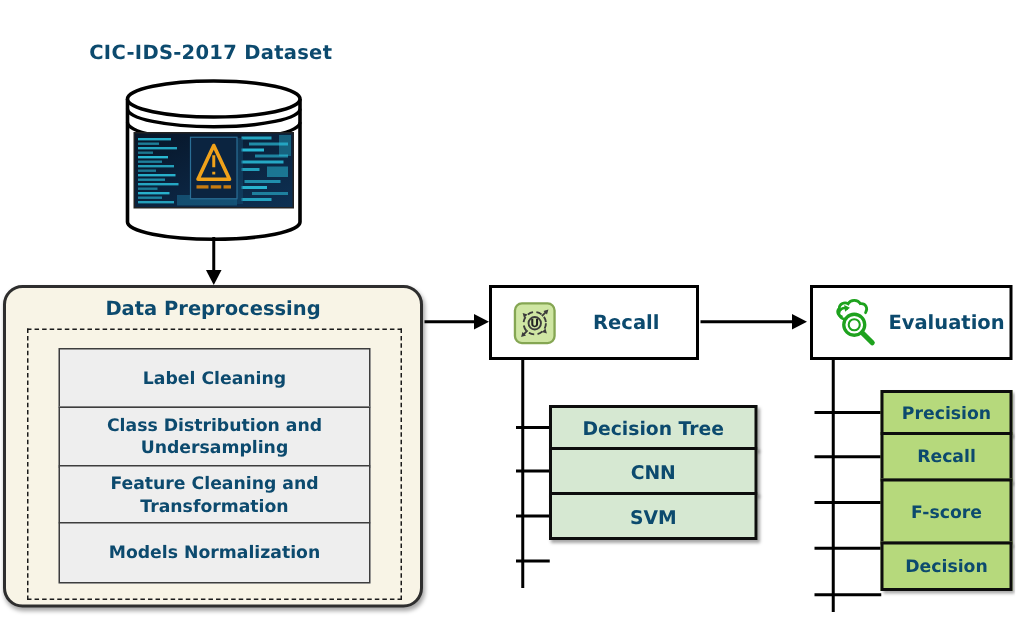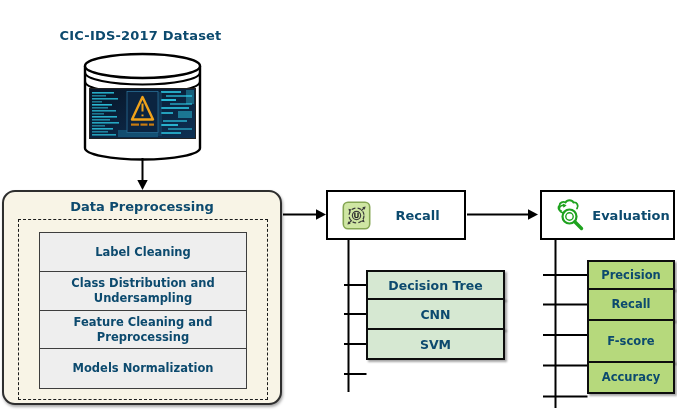--- a/index.html
+++ b/index.html
@@ -173,21 +173,21 @@
   </svg>
 
   <div class="abs dataset-title">CIC-IDS-2017 Dataset</div>
 
   <div class="abs prep-box">
     <div class="prep-title">Data Preprocessing</div>
     <div class="prep-dashed"></div>
     <div class="prep-steps">
       <div class="prep-step h40">Label Cleaning</div>
       <div class="prep-step h41">Class Distribution and Undersampling</div>
-      <div class="prep-step h39">Feature Cleaning and Preprocessing</div>
+      <div class="prep-step h39">Feature Cleaning and Transformation</div>
       <div class="prep-step h41">Models Normalization</div>
     </div>
   </div>
 
   <div class="abs stage-box models-box">
     <svg class="models-icon" viewBox="0 0 28 28">
       <rect x="1.25" y="1.25" width="25.5" height="25.5" rx="4.5" fill="#cfe6a3" stroke="#85a653" stroke-width="1.5"></rect>
       <circle cx="14" cy="14" r="7.2" fill="none" stroke="#3b3b3b" stroke-width="1.2" stroke-dasharray="3.6 2.2"></circle>
       <line x1="18.6" y1="9.4" x2="21.6" y2="6.4" stroke="#3b3b3b" stroke-width="1.2"></line>
       <polygon points="22.8,5.2 19.6,6.1 21.9,8.4" fill="#3b3b3b"></polygon>
@@ -218,16 +218,16 @@
   <div class="abs model-items">
     <div class="model-item mh30">Decision Tree</div>
     <div class="model-item mh32">CNN</div>
     <div class="model-item mh32">SVM</div>
   </div>
 
   <div class="abs eval-items">
     <div class="eval-item eh30">Precision</div>
     <div class="eval-item eh33">Recall</div>
     <div class="eval-item eh32">F-score</div>
-    <div class="eval-item eh33">Accuracy</div>
+    <div class="eval-item eh33">Decision</div>
   </div>
 
 </div>
 
 </body></html>

